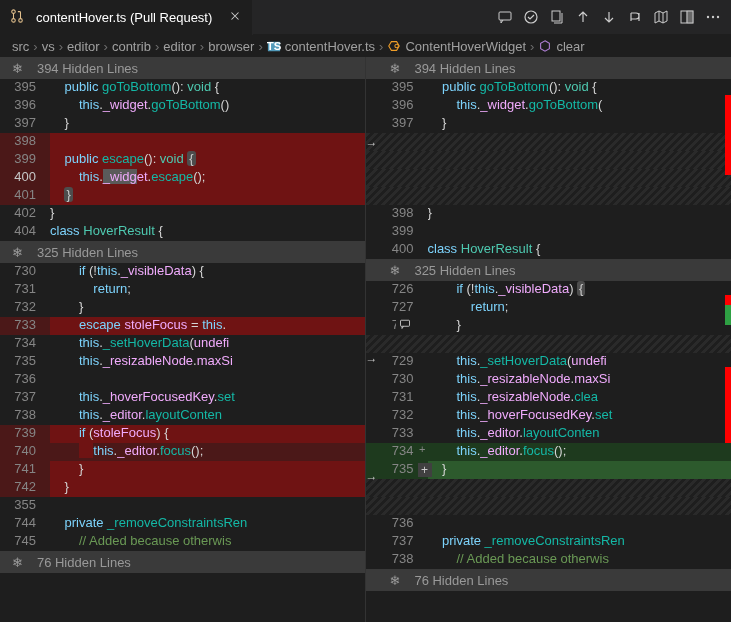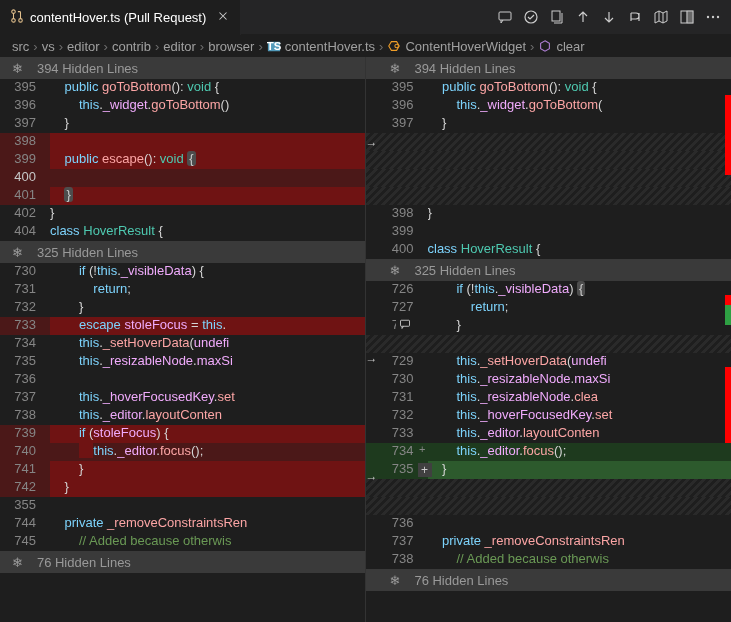--- a/index.html
+++ b/index.html
@@ -1,34 +1,34 @@
 <!DOCTYPE html>
 <html><head>
 <meta charset="utf-8">
 <style>
 *{margin:0;padding:0;box-sizing:border-box;font-family:'Segoe UI',sans-serif;font-size:13px}
 body{background:#1e1e1e;color:#ccc;width:731px;height:622px;overflow:hidden}
 .tabbar{height:35px;background:#252526;display:flex;align-items:center;justify-content:space-between;border-bottom:1px solid #1e1e1e}
-.tab{height:35px;background:#1e1e1e;display:flex;align-items:center;padding:0 10px;gap:6px;border-right:1px solid #252526}
+.tab{height:35px;background:#1e1e1e;display:flex;align-items:center;padding:0 10px;gap:12px;border-right:1px solid #252526}
 .tab-label{color:#fff;font-size:13px}
 .actions{display:flex;gap:2px;padding-right:6px}
 .act{width:24px;height:24px;display:flex;align-items:center;justify-content:center;cursor:pointer;border-radius:3px}
 .crumbs{height:22px;background:#1e1e1e;display:flex;align-items:center;padding:0 12px;gap:4px;color:#a0a0a0;font-size:12px}
 .crumbs .sep{opacity:.6}
 .crumbs .icn{display:inline-flex;vertical-align:middle}
 .diff{display:flex;height:565px}
 .pane{width:50%;background:#1e1e1e;position:relative;overflow:hidden}
 .fold{height:22px;background:#3a3a3a;display:flex;align-items:center;gap:14px;padding-left:12px;color:#999;font-size:12px}
 .fold .fi{color:#999}
 .row{display:flex;height:18px;font-family:Consolas,monospace;font-size:13px}
 .ln{width:50px;text-align:right;padding-right:14px;color:#858585;flex-shrink:0;position:relative}
 .ln.sel{color:#c6c6c6}
 .code{flex:1;white-space:pre;overflow:hidden}
 .kw{color:#7dd3fc}
-.fn{color:#fca5a5}
+.fn{color:#14b8a6}
 .cls{color:#4ec9b0}
 .prop{color:#f0abfc}
 .pun{color:#d4d4d4}
 .com{color:#6a9955}
 .del{background:#4b1818}
 .del-hl{background:#6f1313}
 .ins{background:#1e3a1e}
 .ins-hl{background:#2d5a2d}
 .diag{background-image:linear-gradient(135deg,#2a2a2a 25%,transparent 25%,transparent 50%,#2a2a2a 50%,#2a2a2a 75%,transparent 75%);background-size:8px 8px}
 .arrow{position:absolute;left:0;top:0;color:#c5c5c5;font-size:12px;z-index:5}
@@ -172,20 +172,21 @@
 <div class="row del">
         <div class="ln">398</div>
         <div class="code del-hl"> </div>
       </div>
 <div class="row del">
         <div class="ln">399</div>
         <div class="code del-hl">    <span class="kw">public</span> <span class="fn">escape</span><span class="pun">(): </span><span class="cls">void</span><span class="pun"> </span><span class="pill">{</span></div>
       </div>
 <div class="row del">
         <div class="ln sel">400</div>
+        <div class="code del-hl">        <span class="kw">this</span><span class="pun">.</span><span style="background:#5a5a5a"><span class="prop">_widg</span></span><span class="prop">et</span><span class="pun">.</span><span class="fn">escape</span><span class="pun">();</span></div>
       </div>
 <div class="row del">
         <div class="ln">401</div>
         <div class="code del-hl">    <span class="pill">}</span></div>
       </div>
 <div class="row">
         <div class="ln">402</div>
         <div class="code"><span class="pun">}</span></div>
       </div>
 <div class="row">

